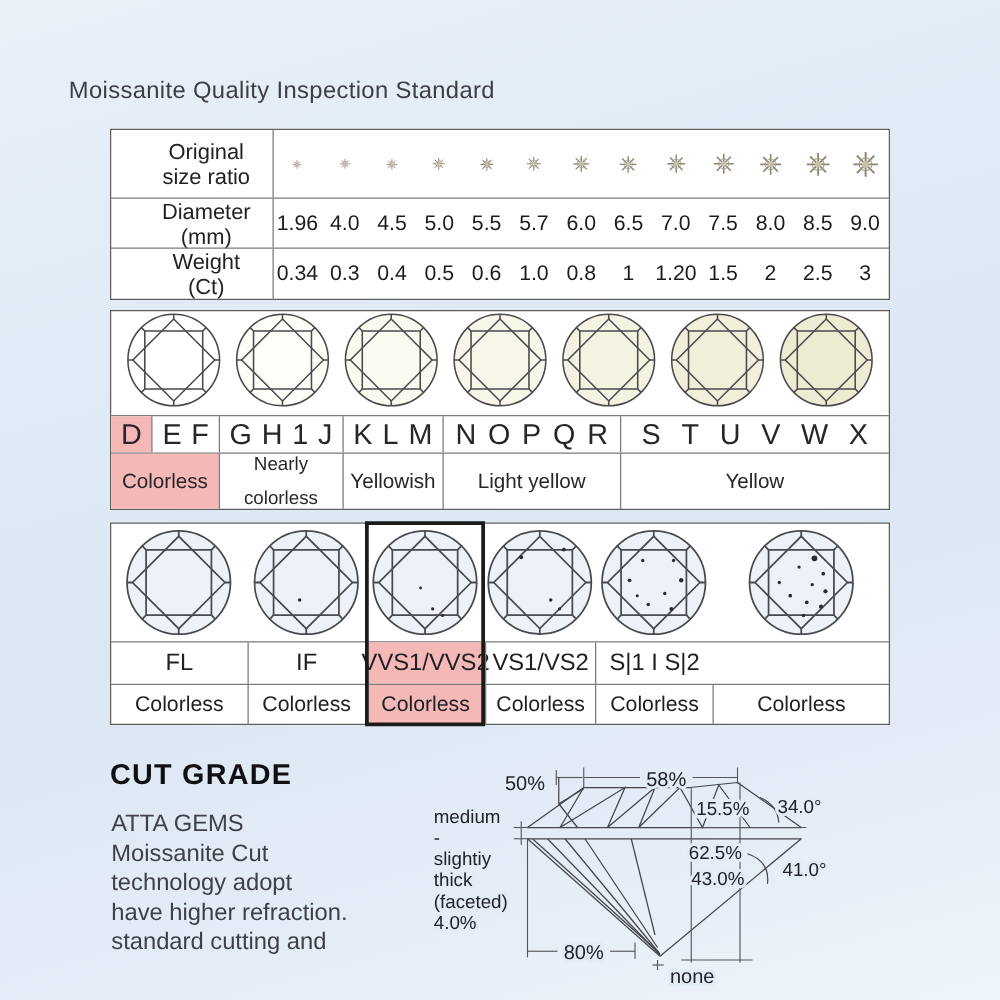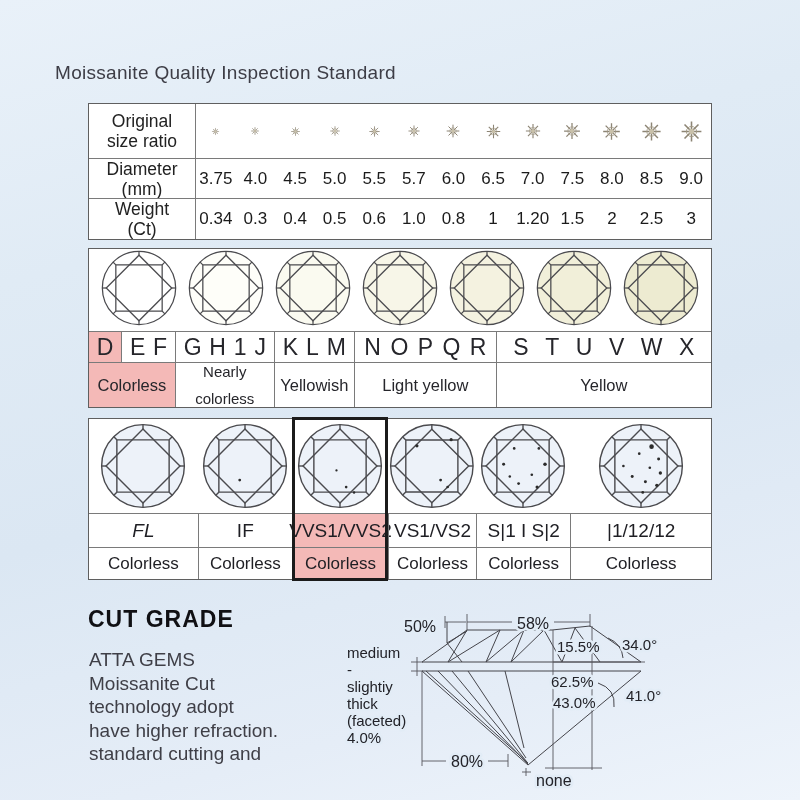--- a/index.html
+++ b/index.html
@@ -14,21 +14,21 @@
   }
   .subtitle{
     position:absolute; left:55px; top:62px; font-size:19px; color:#3d3d46; letter-spacing:.3px;
   }
   
   .t1{
     position:absolute; left:88px; top:103px; width:624px; height:137px;
     background:#fff; border:1.5px solid #5f5f5f; box-sizing:border-box;
     display:flex; flex-direction:column;
   }
-  .t1-row{display:flex; flex:0 0 auto;}
+  .t1-row{display:flex; flex:0 0 auto;padding-left:23px;}
   .t1-row + .t1-row{border-top:1px solid #7a7a7a;}
   .r1{height:54px}.r2{height:39px}.r3{flex:1}
   .t1-lab{
     width:106px; flex:0 0 106px; border-right:1px solid #7a7a7a;
     display:flex; flex-direction:column; align-items:center; justify-content:center;
     font-size:17.5px; line-height:20px; color:#222;
   }
   .t1-vals{flex:1; display:flex; align-items:center;}
   .t1-cell{flex:1; display:flex; align-items:center; justify-content:center; font-size:17px; color:#1b1b1b;}
   
@@ -204,21 +204,21 @@
   </svg>
           </div>
         </div>
     </div>
     <div class="t1-row r2">
       <div class="t1-lab">
         <span>Diameter</span>
         <span>(mm)</span>
       </div>
       <div class="t1-vals" id="diaRow">
-          <div class="t1-cell">3.75</div>
+          <div class="t1-cell">1.96</div>
           <div class="t1-cell">4.0</div>
           <div class="t1-cell">4.5</div>
           <div class="t1-cell">5.0</div>
           <div class="t1-cell">5.5</div>
           <div class="t1-cell">5.7</div>
           <div class="t1-cell">6.0</div>
           <div class="t1-cell">6.5</div>
           <div class="t1-cell">7.0</div>
           <div class="t1-cell">7.5</div>
           <div class="t1-cell">8.0</div>
@@ -537,26 +537,25 @@
             <circle cx="72" cy="58" r="1.9" fill="#2b2b2b" stroke="none"></circle>
             <circle cx="40" cy="62" r="1.7" fill="#2b2b2b" stroke="none"></circle>
             <circle cx="55" cy="68" r="1.7" fill="#2b2b2b" stroke="none"></circle>
             <circle cx="68" cy="72" r="1.9" fill="#2b2b2b" stroke="none"></circle>
             <circle cx="30" cy="50" r="1.5" fill="#2b2b2b" stroke="none"></circle>
             <circle cx="52" cy="80" r="1.6" fill="#2b2b2b" stroke="none"></circle>
           </svg>
         </div>
       </div>
     <div class="t3-grades" id="clGrades">
-        <div class="t3-cell" style="width: 17.5%; font-style: italic;">FL</div>
+        <div class="t3-cell" style="width: 17.5%;">FL</div>
         <div class="t3-cell" style="width: 15.1%;">IF</div>
         <div class="t3-cell hl" style="width: 15.5%;">VVS1/VVS2</div>
         <div class="t3-cell" style="width: 14.1%;">VS1/VS2</div>
         <div class="t3-cell" style="width: 15.2%;">S|1 I S|2</div>
-        <div class="t3-cell" style="width: 22.6%;">|1/12/12</div>
       </div>
     <div class="t3-quals" id="clQuals">
         <div class="t3-cell" style="width: 17.5%;">Colorless</div>
         <div class="t3-cell" style="width: 15.1%;">Colorless</div>
         <div class="t3-cell hl" style="width: 15.5%;">Colorless</div>
         <div class="t3-cell" style="width: 14.1%;">Colorless</div>
         <div class="t3-cell" style="width: 15.2%;">Colorless</div>
         <div class="t3-cell" style="width: 22.6%;">Colorless</div>
       </div>
     <div class="sel-box" id="selBox" style="left: 32.6%; width: 15.5%;"></div>

